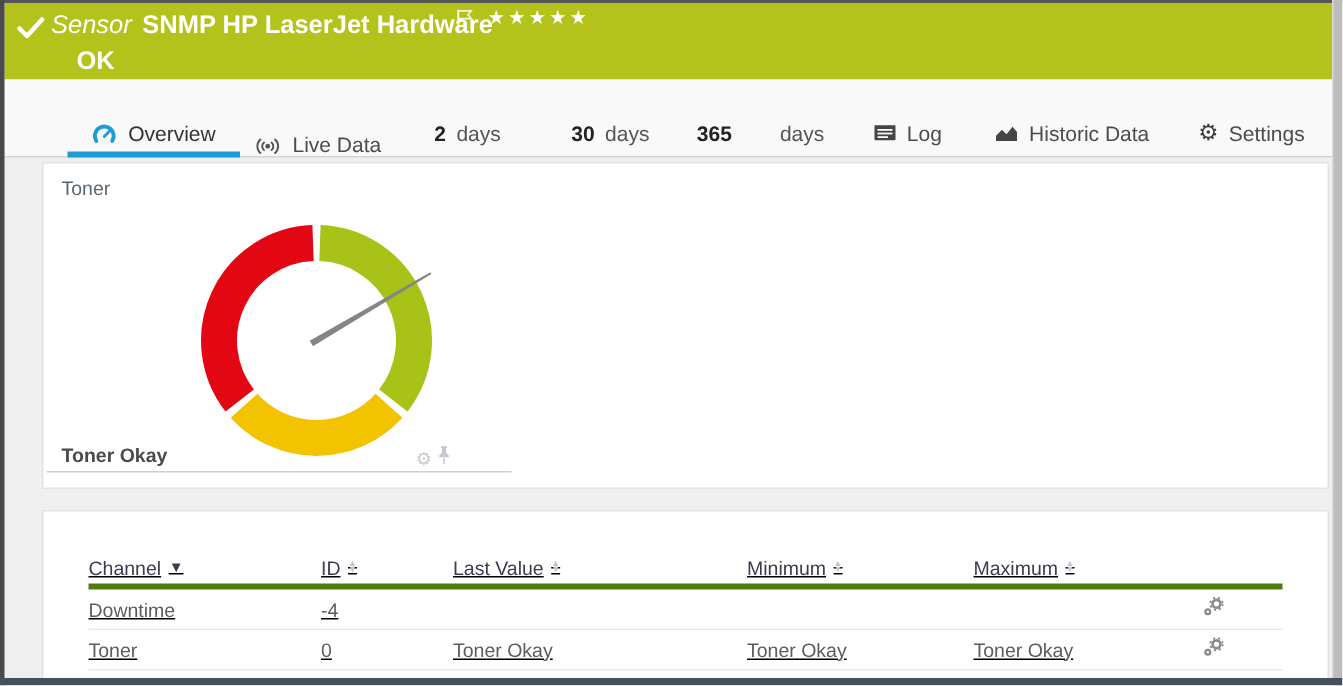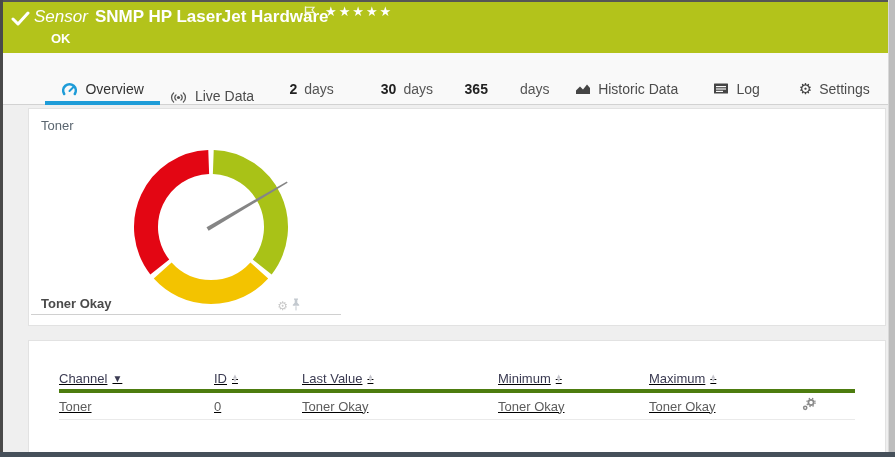--- a/index.html
+++ b/index.html
@@ -14,21 +14,21 @@
   .edge-right  { position:absolute; right:0; top:0; bottom:0; width:7px; background:#bdbdbd; border-left:1px solid #d9d9d9; z-index:20; }
 
   
   .sensor-header { position:absolute; left:3px; top:2px; right:7px; height:51px; color:#fff; }
   .hdr-check { position:absolute; left:8px; top:9px; }
   .hdr-title { position:absolute; left:31px; top:5px; font-size:17px; white-space:nowrap; }
   .hdr-title .kind { font-style:italic; font-weight:400; margin-right:7px; }
   .hdr-title .name { font-weight:700; }
   .hdr-flag { position:absolute; left:301px; top:4px; opacity:.85; }
   .hdr-stars { position:absolute; left:322px; top:2px; font-size:13px; letter-spacing:2px; }
-  .hdr-status { position:absolute; left:48px; top:29px; font-size:13px; font-weight:700; }
+  .hdr-status { position:absolute; left:48px; top:29px; font-size:17px; font-weight:700; }
 
   
   .tabbar { position:absolute; left:3px; top:53px; right:7px; height:52px; background:#f9f9f9;
             border-bottom:1px solid #d2d2d2; display:flex; padding-left:42px; }
   .tab { position:relative; display:flex; align-items:center; justify-content:center; gap:7px;
          font-size:14px; color:#4c4c4c; cursor:pointer; white-space:nowrap;margin-top:20px; }
   .tab .ticon { display:flex; align-items:center; }
   .tab-overview { width:118px; }
   .tab-livedata { width:105px;align-items:flex-end; }
   .tab-2days    { width:100px; }
@@ -121,38 +121,38 @@
       <span class="tdays">days</span>
     </div>
     <div class="tab tab-30days">
       <span class="tnum">30</span>
       <span class="tdays">days</span>
     </div>
     <div class="tab tab-365days">
       <span class="tnum">365</span>
       <span class="tdays">days</span>
     </div>
-    <div class="tab tab-historic">
-      <span class="ticon">
-        <svg width="16" height="13" viewBox="0 0 16 13">
-            <path d="M1,12 V8.5 L5,4.5 L8,7.5 L12,2.5 L15,6 V12 Z" fill="#454545"></path>
-          </svg>
-      </span>
-      <span>Historic Data</span>
-    </div>
     <div class="tab tab-log">
       <span class="ticon">
         <svg width="16" height="13" viewBox="0 0 16 13">
             <rect x="1" y="1.5" width="14" height="10" rx="0.5" fill="#454545"></rect>
             <rect x="3" y="4" width="10" height="1.2" fill="#f9f9f9"></rect>
             <rect x="3" y="6.4" width="10" height="1.2" fill="#f9f9f9"></rect>
             <rect x="3" y="8.8" width="7" height="1.2" fill="#f9f9f9"></rect>
           </svg>
       </span>
       <span>Log</span>
+    </div>
+    <div class="tab tab-historic">
+      <span class="ticon">
+        <svg width="16" height="13" viewBox="0 0 16 13">
+            <path d="M1,12 V8.5 L5,4.5 L8,7.5 L12,2.5 L15,6 V12 Z" fill="#454545"></path>
+          </svg>
+      </span>
+      <span>Historic Data</span>
     </div>
     <div class="tab tab-settings">
       <span class="ticon gear-glyph">⚙</span>
       <span>Settings</span>
     </div>
   </div>
 
   <div class="panel panel-gauge">
     <div class="panel-title">Toner</div>
     <svg class="gauge-svg" width="380" height="210" viewBox="0 0 380 210">
@@ -206,20 +206,36 @@
         <div class="hcell">
           <span>Maximum</span>
           <span class="sort-none">
               <span>▲</span>
               <span>▼</span>
             </span>
         </div>
         <div></div>
       </div>
 
+      <div class="trow body">
+        <div>Downtime</div>
+        <div>-4</div>
+        <div></div>
+        <div></div>
+        <div></div>
+        <div class="rowset-icon">
+          <svg width="16" height="16" viewBox="0 0 16 16">
+              <g fill="none" stroke="#8a8a8a">
+                <circle cx="10" cy="5.5" r="2.6" stroke-width="1.7"></circle>
+                <circle cx="10" cy="5.5" r="4.1" stroke-width="1.3" stroke-dasharray="1.4 1.9"></circle>
+                <circle cx="4.2" cy="10.8" r="1.6" stroke-width="1.5"></circle>
+              </g>
+            </svg>
+        </div>
+      </div>
 
       <div class="trow body">
         <div>Toner</div>
         <div>0</div>
         <div>Toner Okay</div>
         <div>Toner Okay</div>
         <div>Toner Okay</div>
         <div class="rowset-icon">
           <svg width="16" height="16" viewBox="0 0 16 16">
               <g fill="none" stroke="#8a8a8a">

